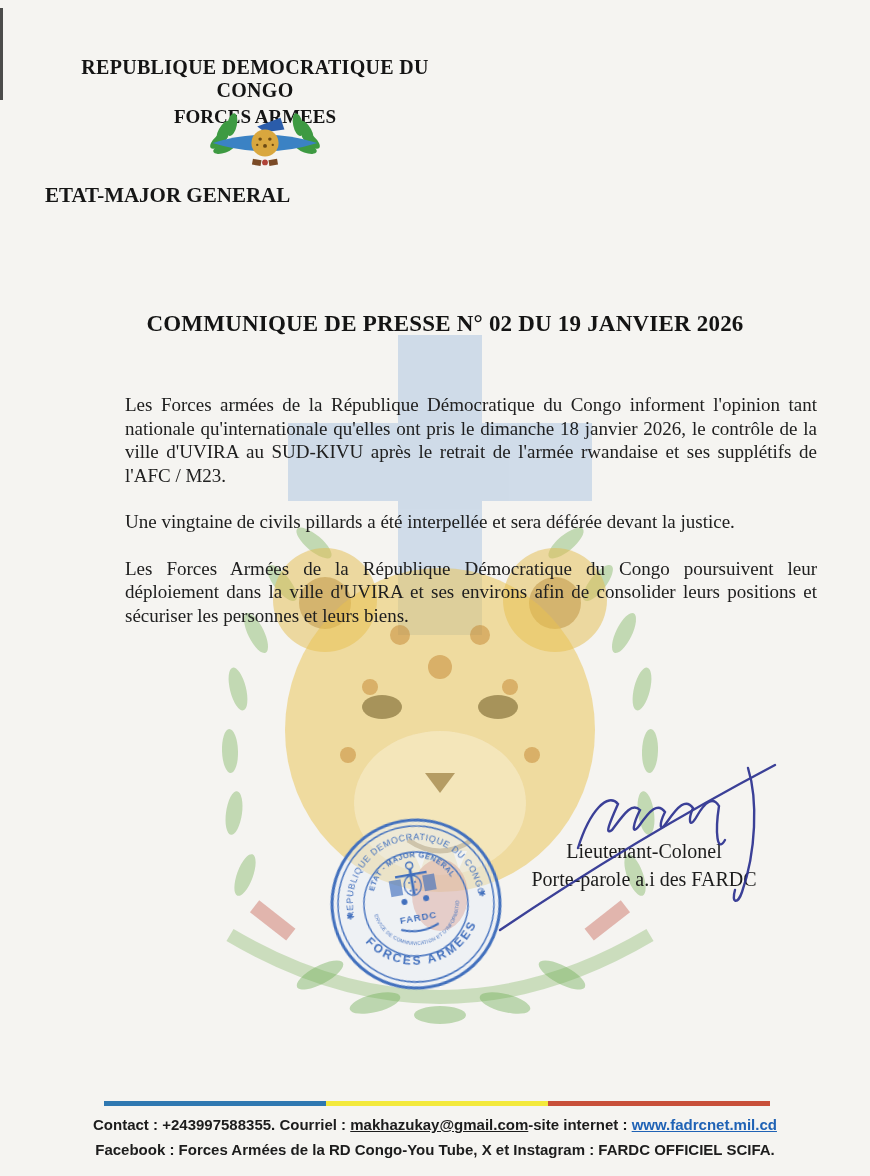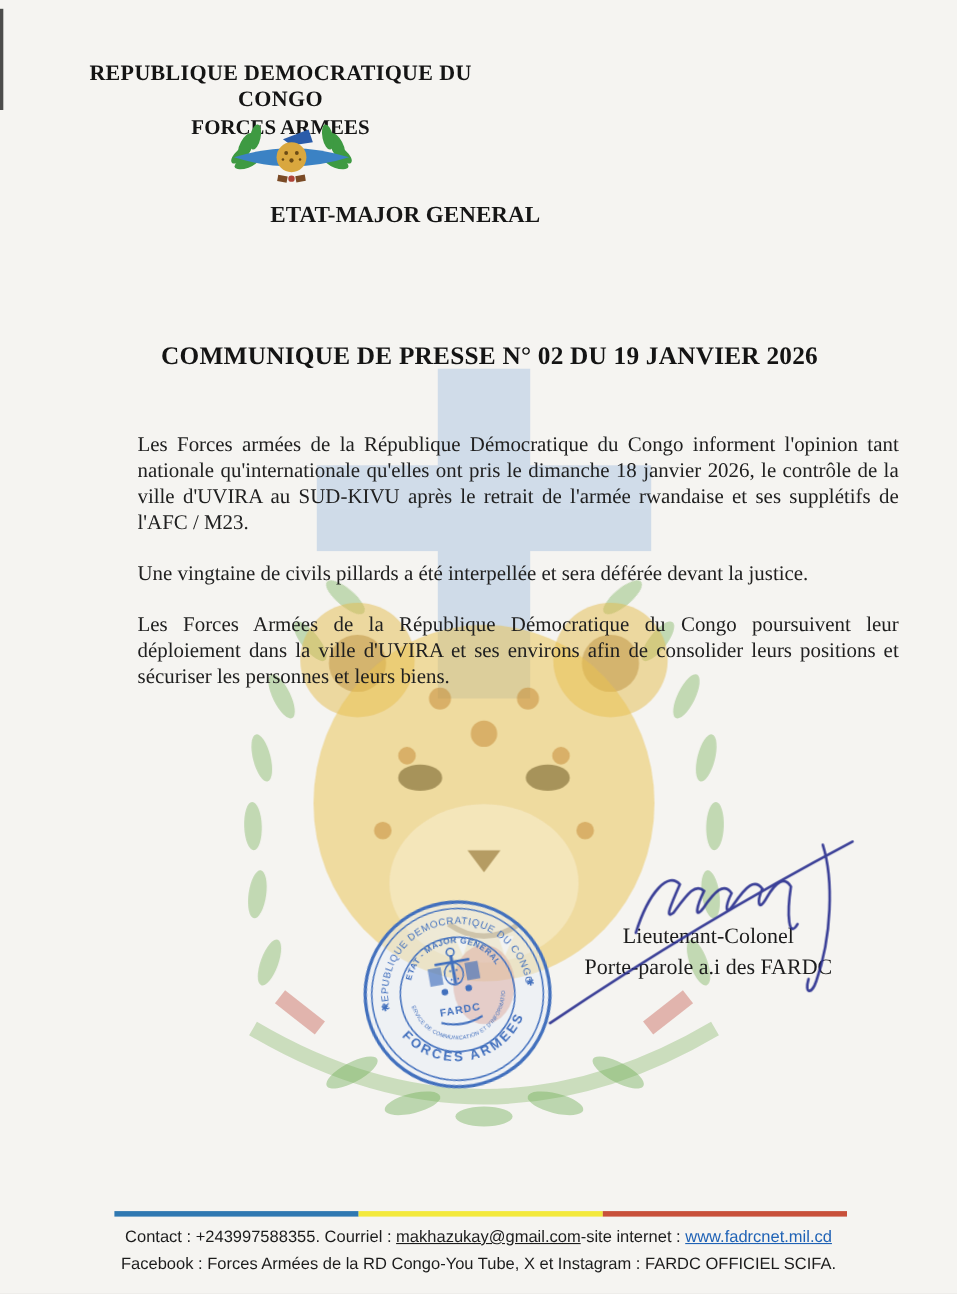--- a/index.html
+++ b/index.html
@@ -15,21 +15,21 @@
   }
   .scan-edge{
     position:absolute;left:0;top:8px;width:3px;height:92px;
     background:#2e2e2e;opacity:.85;
   }
   
   .letterhead{position:absolute;left:45px;top:56px;width:420px;text-align:center;z-index:2;}
   .lh-country{font-size:20px;font-weight:bold;letter-spacing:.3px;color:#141414;}
   .lh-org{font-size:19px;font-weight:bold;margin-top:4px;color:#141414;}
   .logo{position:absolute;left:206px;top:111px;width:118px;height:64px;z-index:2;}
-  .lh-division{position:absolute;left:55px;top:183px;width:436px;text-align:right;
+  .lh-division{position:absolute;left:45px;top:183px;width:436px;text-align:left;
     font-size:21px;font-weight:bold;color:#161616;z-index:2;}
   .lh-office{position:absolute;left:45px;top:212px;width:436px;text-align:center;
     font-size:24px;font-weight:bold;font-style:italic;z-index:2;}
   
   .doc-title{position:absolute;left:60px;top:311px;width:770px;text-align:center;
     font-size:23px;font-weight:bold;letter-spacing:.2px;color:#141414;z-index:2;margin:0;}
   
   .doc-body{position:absolute;left:125px;top:393px;width:692px;z-index:2;}
   .doc-body p{
     margin:0 0 23px 0;
@@ -42,21 +42,21 @@
   .signature-svg{position:absolute;left:486px;top:752px;width:300px;height:185px;z-index:3;pointer-events:none;}
   .sign-block{position:absolute;left:496px;top:838px;width:296px;text-align:center;z-index:2;}
   .sign-block div{font-size:20px;line-height:27.5px;color:#1c1c1c;}
   
   .stamp{position:absolute;left:327px;top:815px;width:178px;height:178px;z-index:2;
     transform:rotate(-10deg);}
   
   .flag-line{position:absolute;left:104px;top:1101px;width:666px;height:5px;display:flex;z-index:2;}
   .flag-line span{flex:1;height:100%;}
   .footer-text{position:absolute;left:85px;top:1112px;width:700px;text-align:center;z-index:2;
-    font-family:"Liberation Sans", sans-serif;font-size:15px;font-weight:400;
+    font-family:"Liberation Sans", sans-serif;font-size:15px;font-weight:700;
     line-height:25px;color:#1c1c1c;}
   .footer-email{text-decoration:underline;color:#1c1c1c;}
   .footer-url{text-decoration:underline;color:#1f62b5;}
 </style>
 </head>
 <body>
 
 <div class="page">
 
   <div class="scan-edge"></div>

